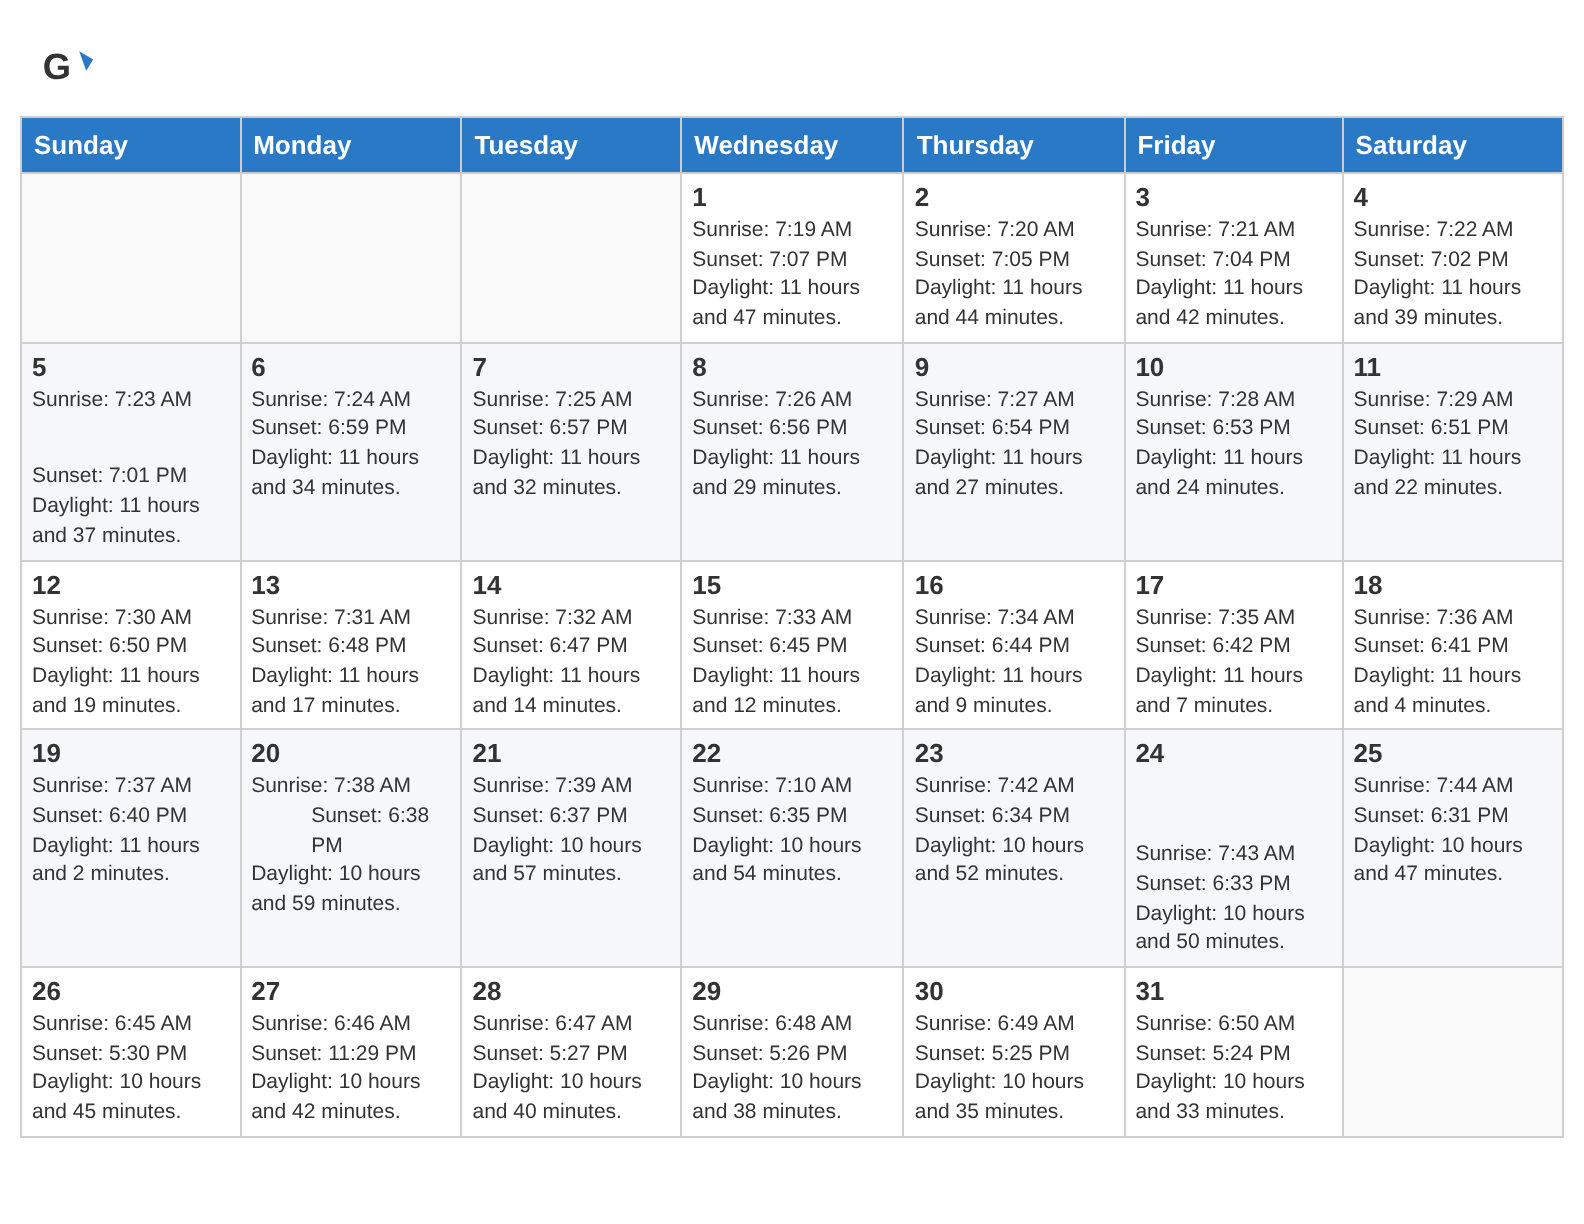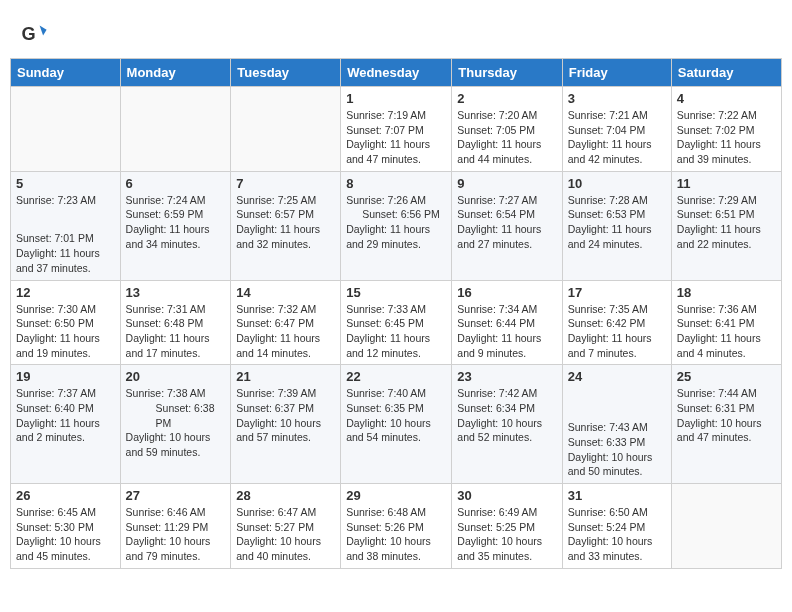--- a/index.html
+++ b/index.html
@@ -183,21 +183,21 @@
           <div class="day-info">
             <span style="display: block;">Sunrise: 7:25 AM</span>
             <span style="display: block;">Sunset: 6:57 PM</span>
             <span style="display: block;">Daylight: 11 hours and 32 minutes.</span>
           </div>
         </td>
         <td>
           <span class="day-num">8</span>
           <div class="day-info">
             <span style="display: block;">Sunrise: 7:26 AM</span>
-            <span style="display: block; margin-left: 16px;">Sunset: 6:56 PM</span>
+            <span style="display: block;">Sunset: 6:56 PM</span>
             <span style="display: block;">Daylight: 11 hours and 29 minutes.</span>
           </div>
         </td>
         <td>
           <span class="day-num">9</span>
           <div class="day-info">
             <span style="display: block;">Sunrise: 7:27 AM</span>
             <span style="display: block;">Sunset: 6:54 PM</span>
             <span style="display: block;">Daylight: 11 hours and 27 minutes.</span>
           </div>
@@ -298,21 +298,21 @@
           <span class="day-num">21</span>
           <div class="day-info">
             <span style="display: block;">Sunrise: 7:39 AM</span>
             <span style="display: block;">Sunset: 6:37 PM</span>
             <span style="display: block;">Daylight: 10 hours and 57 minutes.</span>
           </div>
         </td>
         <td>
           <span class="day-num">22</span>
           <div class="day-info">
-            <span style="display: block;">Sunrise: 7:40 AM</span>
+            <span style="display: block;">Sunrise: 7:10 AM</span>
             <span style="display: block;">Sunset: 6:35 PM</span>
             <span style="display: block;">Daylight: 10 hours and 54 minutes.</span>
           </div>
         </td>
         <td>
           <span class="day-num">23</span>
           <div class="day-info">
             <span style="display: block;">Sunrise: 7:42 AM</span>
             <span style="display: block;">Sunset: 6:34 PM</span>
             <span style="display: block;">Daylight: 10 hours and 52 minutes.</span>
@@ -342,21 +342,21 @@
             <span style="display: block;">Sunrise: 6:45 AM</span>
             <span style="display: block;">Sunset: 5:30 PM</span>
             <span style="display: block;">Daylight: 10 hours and 45 minutes.</span>
           </div>
         </td>
         <td>
           <span class="day-num">27</span>
           <div class="day-info">
             <span style="display: block;">Sunrise: 6:46 AM</span>
             <span style="display: block;">Sunset: 11:29 PM</span>
-            <span style="display: block;">Daylight: 10 hours and 79 minutes.</span>
+            <span style="display: block;">Daylight: 10 hours and 42 minutes.</span>
           </div>
         </td>
         <td>
           <span class="day-num">28</span>
           <div class="day-info">
             <span style="display: block;">Sunrise: 6:47 AM</span>
             <span style="display: block;">Sunset: 5:27 PM</span>
             <span style="display: block;">Daylight: 10 hours and 40 minutes.</span>
           </div>
         </td>

